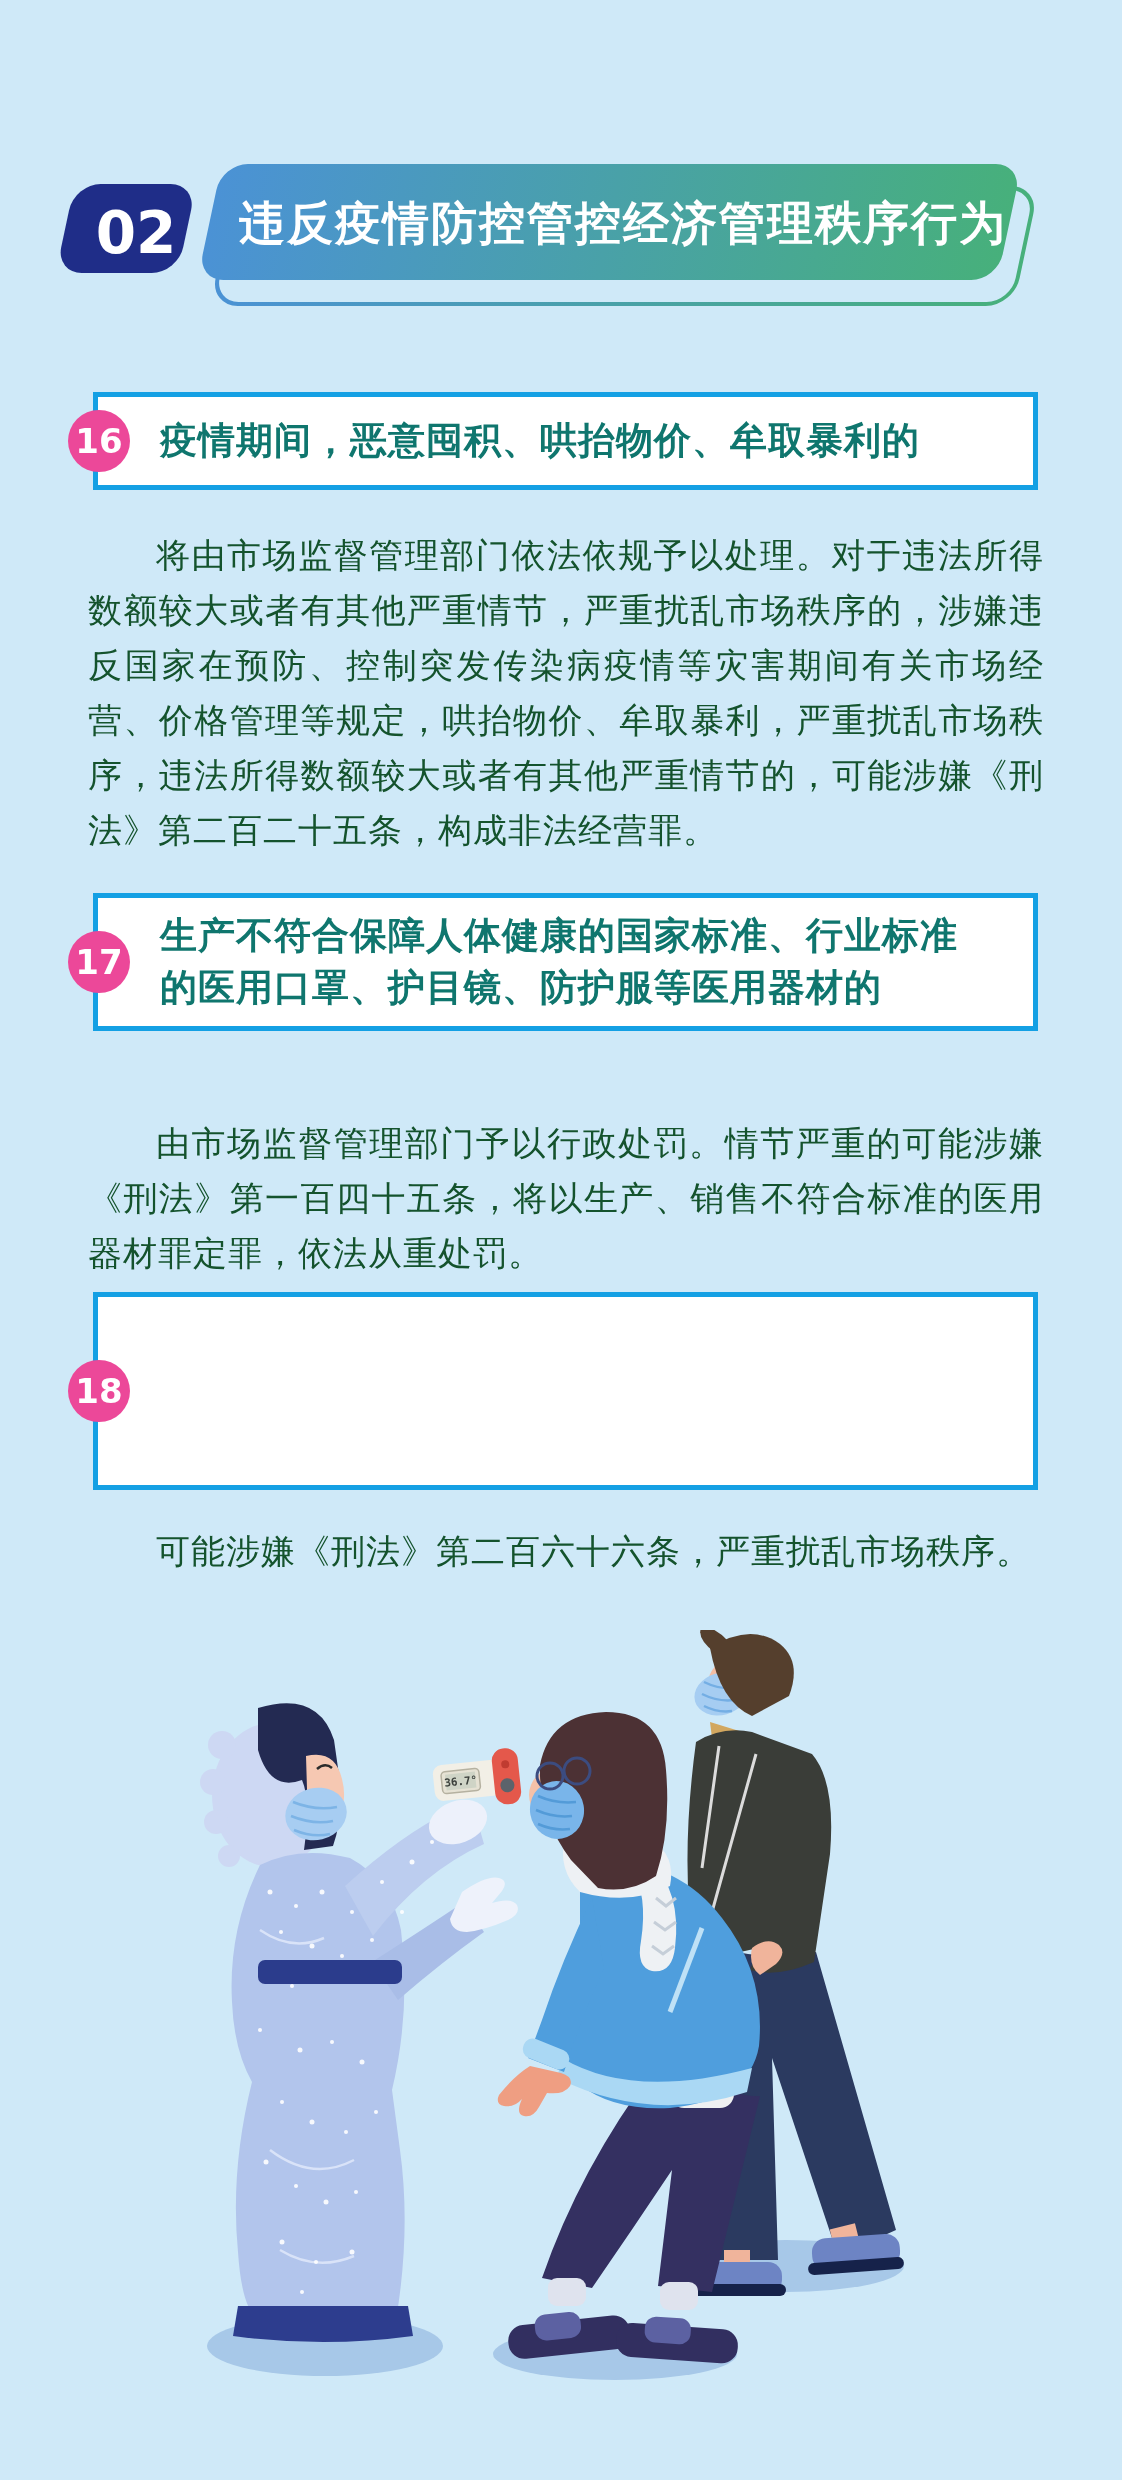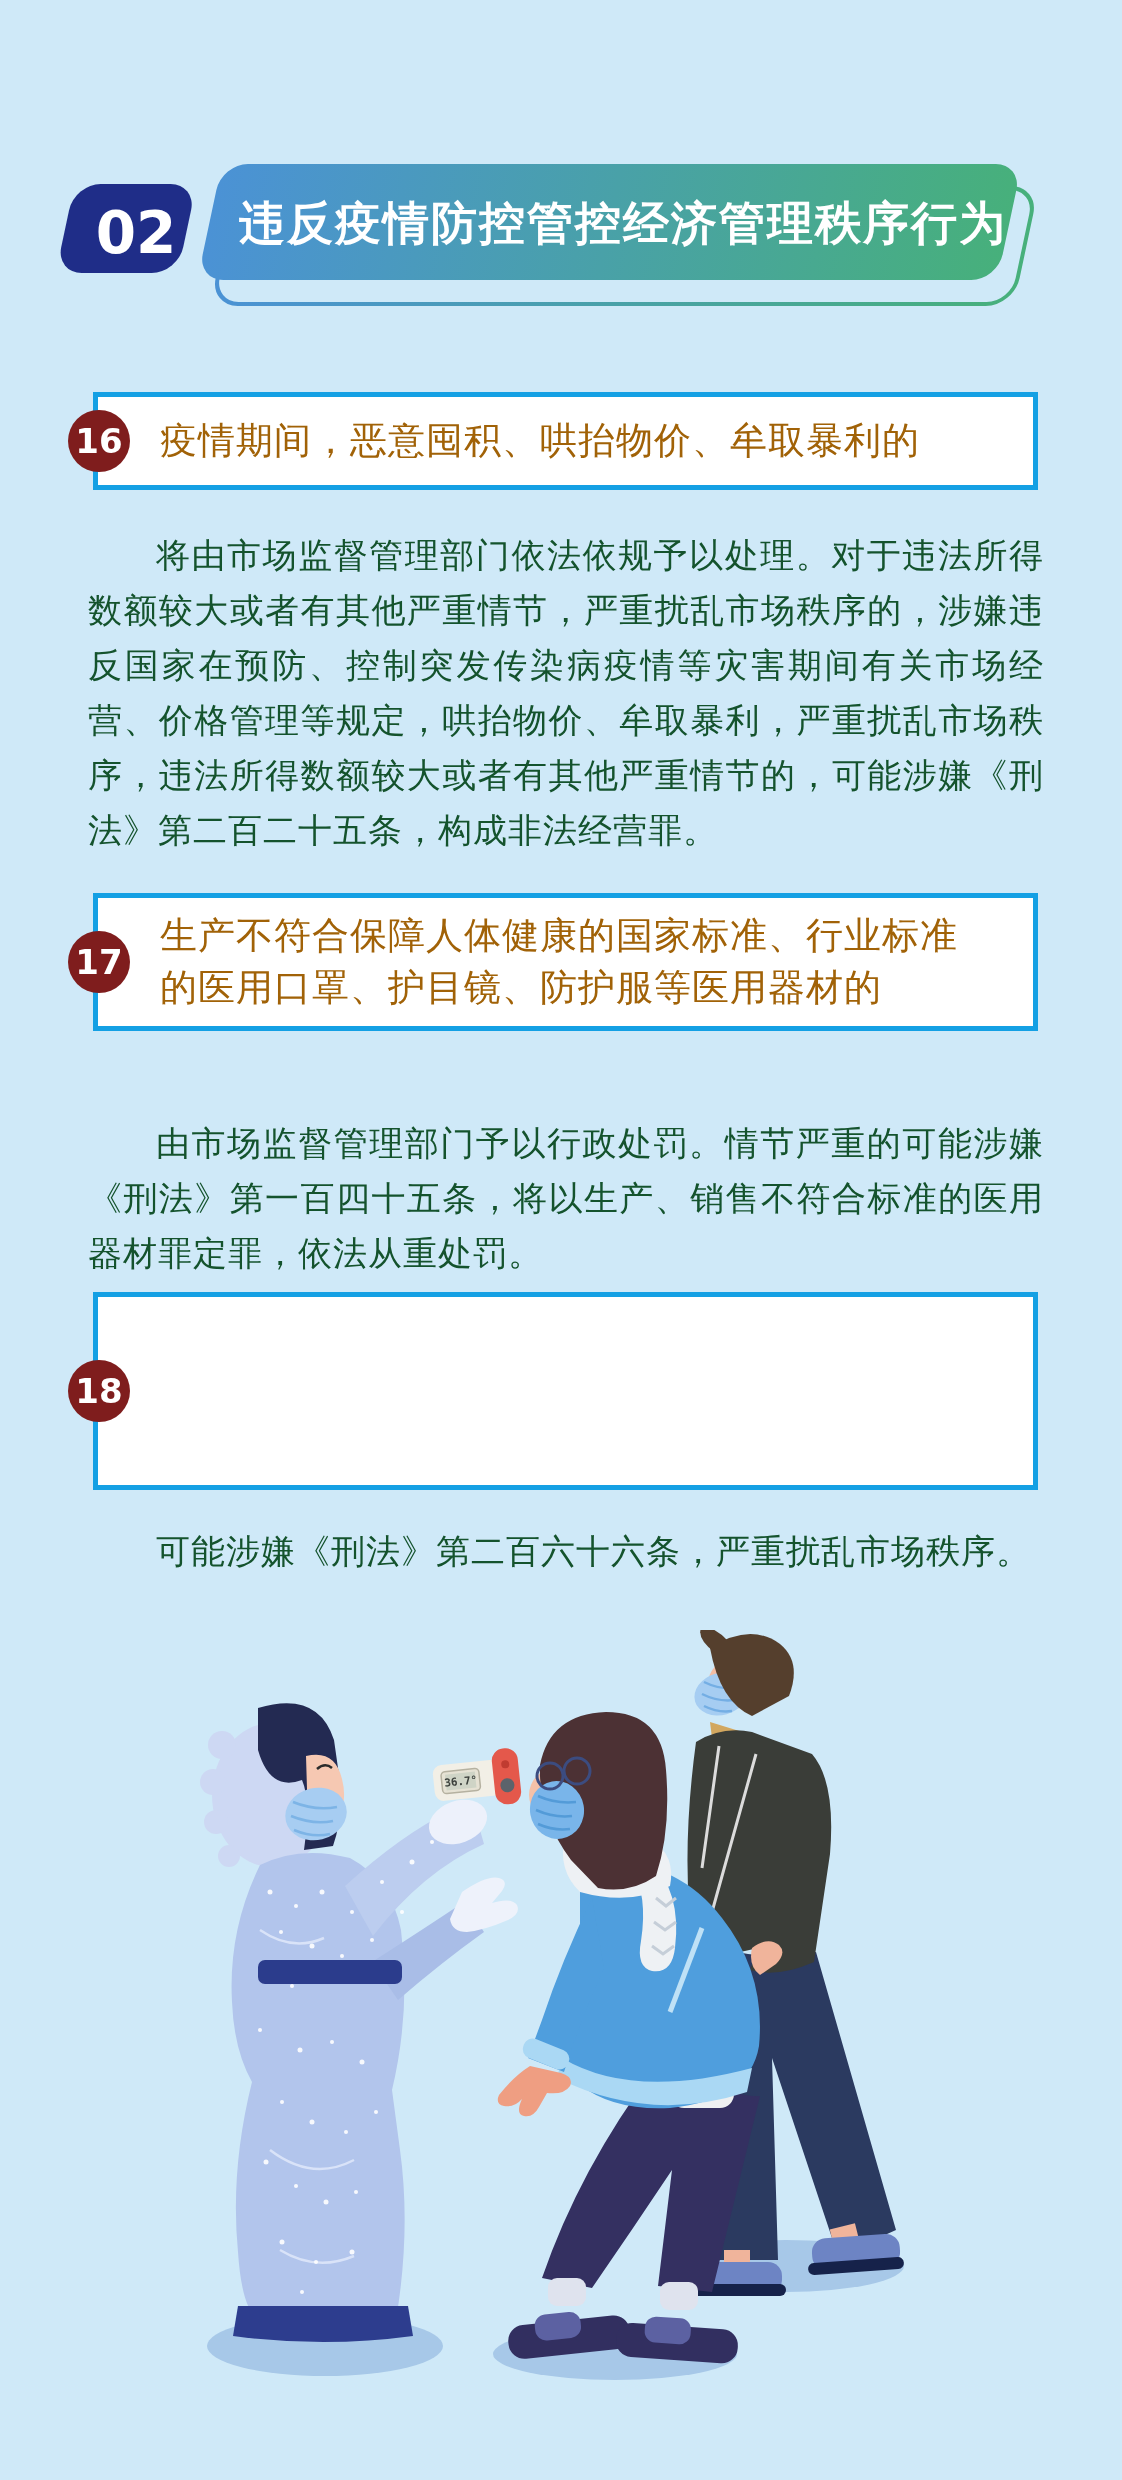--- a/index.html
+++ b/index.html
@@ -12,26 +12,26 @@
   #header-svg{position:absolute;left:0;top:140px;}
   .bar-title-text{font-family:"DejaVu Sans","Liberation Sans",sans-serif;font-weight:bold;}
   
   .section-box{
     position:absolute;left:93px;width:945px;box-sizing:border-box;
     background:#ffffff;border:5px solid #14a0e4;
     display:flex;align-items:center;
   }
   .section-num{
     position:absolute;left:-30px;top:50%;transform:translateY(-50%);
-    width:62px;height:62px;border-radius:50%;background:#7f1d1d;
+    width:62px;height:62px;border-radius:50%;background:#ec4899;
     color:#ffffff;font-weight:bold;font-size:34px;
     display:flex;align-items:center;justify-content:center;
   }
   .section-title{
-    color:#a16207;font-weight:normal;font-size:37px;line-height:52px;
+    color:#0f766e;font-weight:bold;font-size:37px;line-height:52px;
     padding:0 56px 0 62px;letter-spacing:1px;
   }
   #sec16{top:392px;height:98px;}
   #sec17{top:893px;height:138px;}
   #sec18{top:1292px;height:198px;}
   
   .para{
     position:absolute;left:88px;width:956px;margin:0;
     font-size:34px;line-height:55px;color:#14532d;
     text-align:justify;text-indent:2em;letter-spacing:1px;

